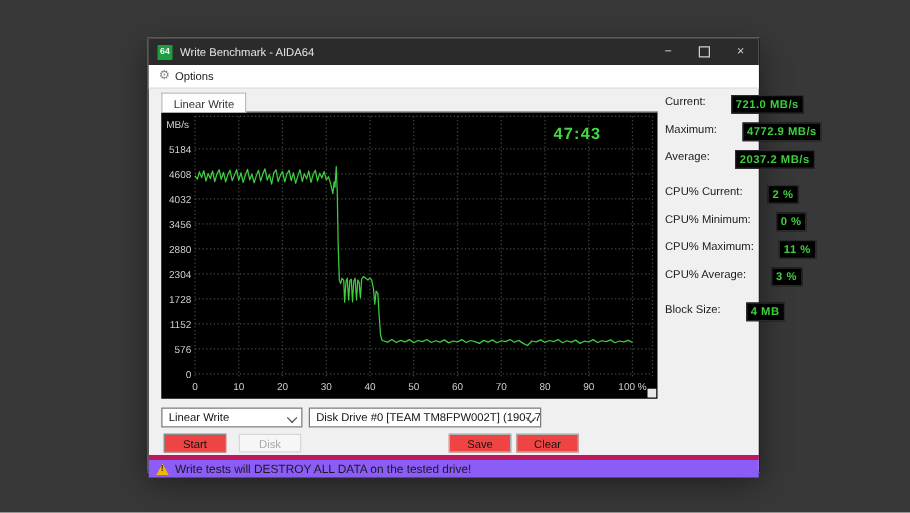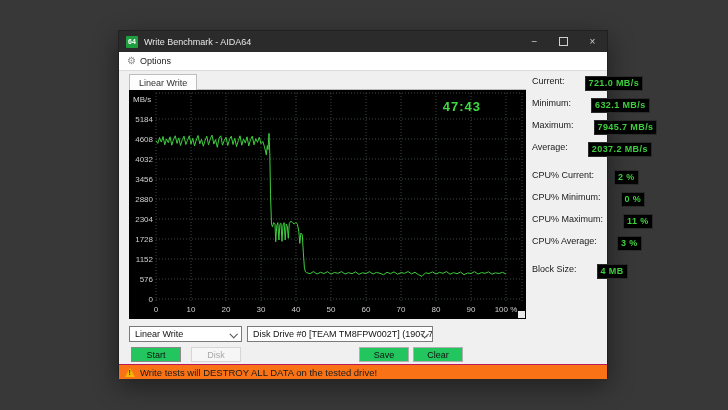--- a/index.html
+++ b/index.html
@@ -74,30 +74,30 @@
     box-sizing:border-box;display:flex;align-items:center;font-size:9px;color:#111;
     padding:0 16px 0 5px;white-space:nowrap;overflow:hidden;
   }
   .combo .chev{
     position:absolute;right:5px;top:5px;width:5px;height:5px;
     border-right:1px solid #555;border-bottom:1px solid #555;
     transform:rotate(45deg) translateY(-1px);
   }
   
   .btn{
-    position:absolute;height:15px;width:50px;background:#22c55e;
+    position:absolute;height:15px;width:50px;background:#ef4444;
     border:1px solid #8a8a8a;box-sizing:border-box;font-size:9px;color:#111;
     display:flex;align-items:center;justify-content:center;
   }
   .btn.secondary{border-color:#b0b0b0;}
   .btn.disabled{color:#a8a8a8;border-color:#d6d6d6;background:#f6f6f6;}
   
   .warnbar{
-    position:absolute;left:0;right:0;top:333px;height:14px;background:#f97316;
-    border-top:1px solid #be185d;display:flex;align-items:center;gap:5px;padding:0 0 0 6px;
+    position:absolute;left:0;right:0;top:333px;height:14px;background:#8b5cf6;
+    border-top:4px solid #be185d;display:flex;align-items:center;gap:5px;padding:0 0 0 6px;
   }
   .warn-tri{
     width:0;height:0;border-left:5px solid transparent;border-right:5px solid transparent;
     border-bottom:9px solid #f2b705;position:relative;flex:0 0 auto;
   }
   .warn-tri span{
     position:absolute;left:-1.5px;top:1px;color:#3a2c00;font-size:7px;font-weight:bold;line-height:8px;
   }
   .warn-text{font-size:9.5px;color:#1a1a1a;white-space:nowrap;}
 </style>
@@ -179,26 +179,22 @@
       </svg>
     <div class="chart-grip"></div>
   </div>
 
   <div class="stats">
     <div class="stat">
       <span class="stat-label">Current:</span>
       <span class="stat-value">721.0 MB/s</span>
     </div>
     <div class="stat">
-      <span class="stat-label">Minimum:</span>
-      <span class="stat-value">632.1 MB/s</span>
-    </div>
-    <div class="stat">
       <span class="stat-label">Maximum:</span>
-      <span class="stat-value">7945.7 MB/s</span>
+      <span class="stat-value">4772.9 MB/s</span>
     </div>
     <div class="stat">
       <span class="stat-label">Average:</span>
       <span class="stat-value">2037.2 MB/s</span>
     </div>
     <div class="stat gap-top">
       <span class="stat-label">CPU% Current:</span>
       <span class="stat-value">2 %</span>
     </div>
     <div class="stat">

